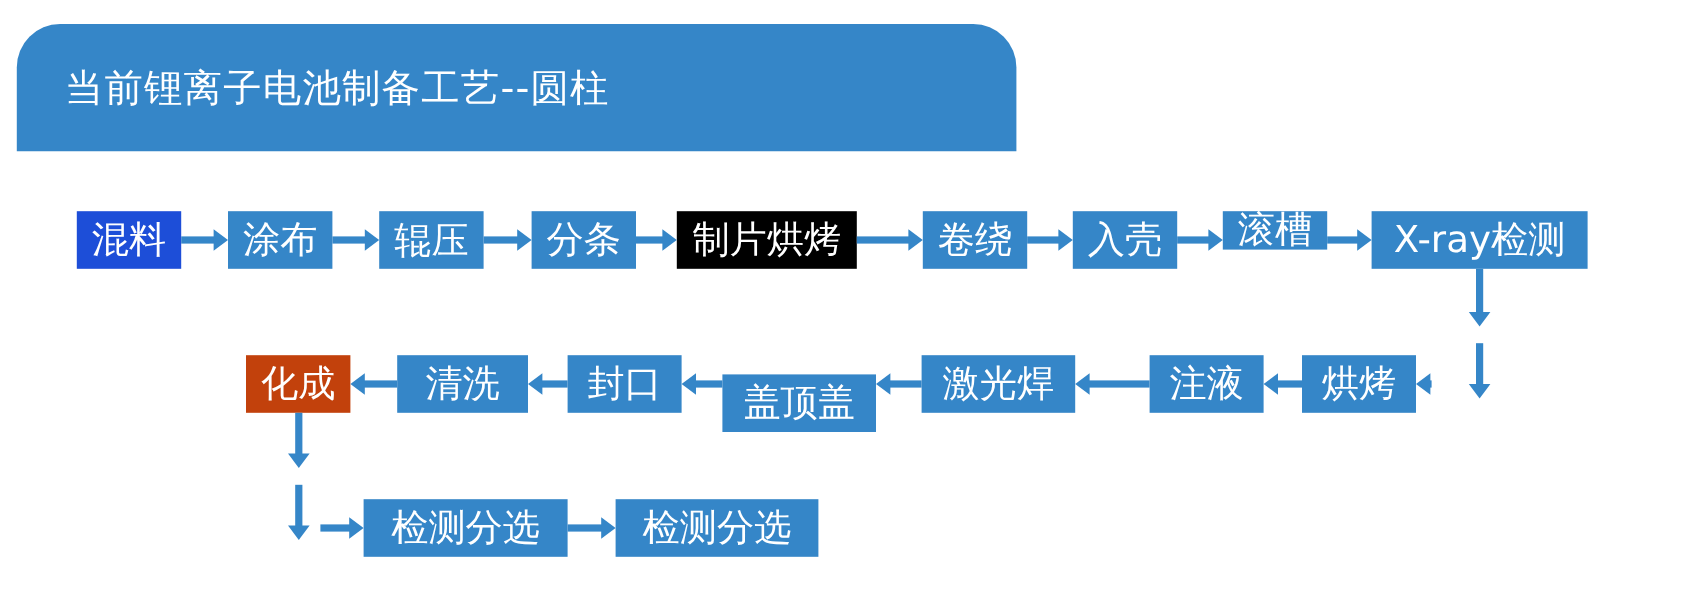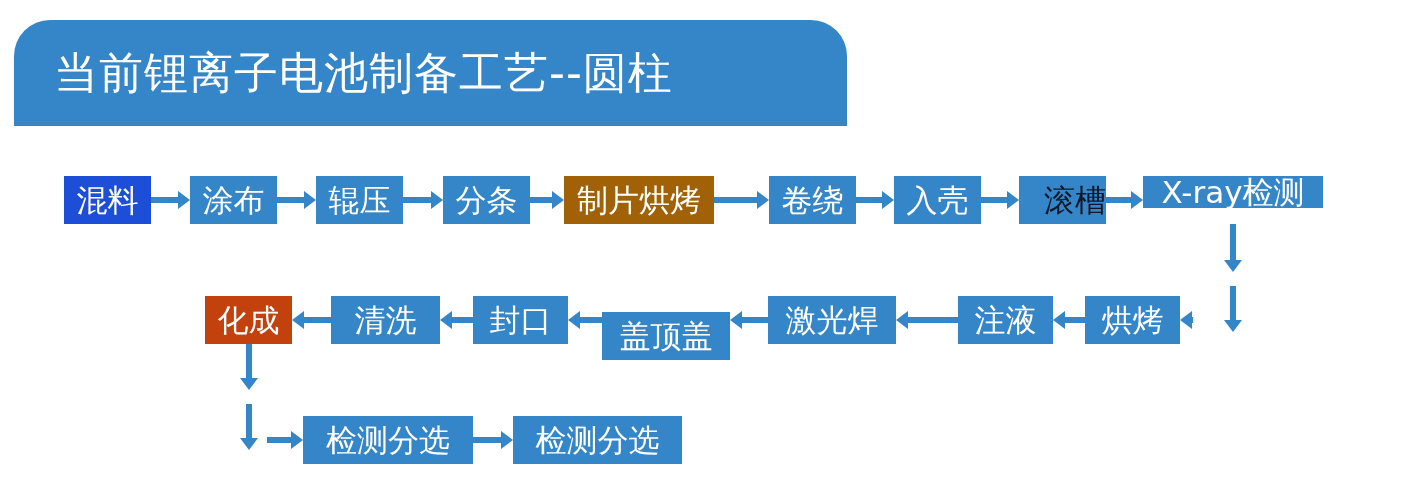--- a/index.html
+++ b/index.html
@@ -28,21 +28,21 @@
     background: #3586C8;
     border-radius: 36px 36px 0 0;
     box-sizing: border-box;
   }
   .title-text {
     position: absolute;
     left: 40px;
     top: 50%;
     transform: translateY(-50%);
     color: #ffffff;
-    font-size: 44px;
+    font-size: 32px;
     line-height: 1;
     letter-spacing: 1px;
     white-space: nowrap;
     font-family: "DejaVu Sans", "Liberation Sans", sans-serif;
   }
 
   
   .node {
     position: absolute;
     background: #3586C8;
@@ -128,33 +128,33 @@
       </div>
       <div class="node" style="left: 190px; top: 176px; width: 87px; height: 48px; background: rgb(53, 134, 200); color: rgb(255, 255, 255);">
         <span class="node-label">涂布</span>
       </div>
       <div class="node" style="left: 316px; top: 176px; width: 87px; height: 48px; background: rgb(53, 134, 200); color: rgb(255, 255, 255); font-family: Liberation Serif, serif;">
         <span class="node-label">辊压</span>
       </div>
       <div class="node" style="left: 443px; top: 176px; width: 87px; height: 48px; background: rgb(53, 134, 200); color: rgb(255, 255, 255);">
         <span class="node-label">分条</span>
       </div>
-      <div class="node" style="left: 564px; top: 176px; width: 150px; height: 48px; background: #a16207; color: rgb(255, 255, 255);">
+      <div class="node" style="left: 564px; top: 176px; width: 150px; height: 48px; background: #000000; color: rgb(255, 255, 255);">
         <span class="node-label">制片烘烤</span>
       </div>
       <div class="node" style="left: 769px; top: 176px; width: 87px; height: 48px; background: rgb(53, 134, 200); color: rgb(255, 255, 255);">
         <span class="node-label">卷绕</span>
       </div>
       <div class="node" style="left: 894px; top: 176px; width: 87px; height: 48px; background: rgb(53, 134, 200); color: rgb(255, 255, 255);">
         <span class="node-label">入壳</span>
       </div>
-      <div class="node" style="left: 1019px; top: 176px; width: 87px; height: 48px; background: rgb(53, 134, 200); color: #0f172a; justify-content: flex-end;">
+      <div class="node" style="left: 1019px; top: 176px; width: 87px; height: 32px; background: rgb(53, 134, 200); color: #ffffff;">
         <span class="node-label">滚槽</span>
       </div>
-      <div class="node" style="left: 1143px; top: 176px; width: 180px; height: 32px; background: rgb(53, 134, 200); color: rgb(255, 255, 255);">
+      <div class="node" style="left: 1143px; top: 176px; width: 180px; height: 48px; background: rgb(53, 134, 200); color: rgb(255, 255, 255);">
         <span class="node-label">X-ray检测</span>
       </div>
       <div class="node" style="left: 205px; top: 296px; width: 87px; height: 48px; background: #c2410c; color: rgb(255, 255, 255);">
         <span class="node-label">化成</span>
       </div>
       <div class="node" style="left: 331px; top: 296px; width: 109px; height: 48px; background: rgb(53, 134, 200); color: rgb(255, 255, 255);">
         <span class="node-label">清洗</span>
       </div>
       <div class="node" style="left: 473px; top: 296px; width: 95px; height: 48px; background: rgb(53, 134, 200); color: rgb(255, 255, 255);">
         <span class="node-label">封口</span>

